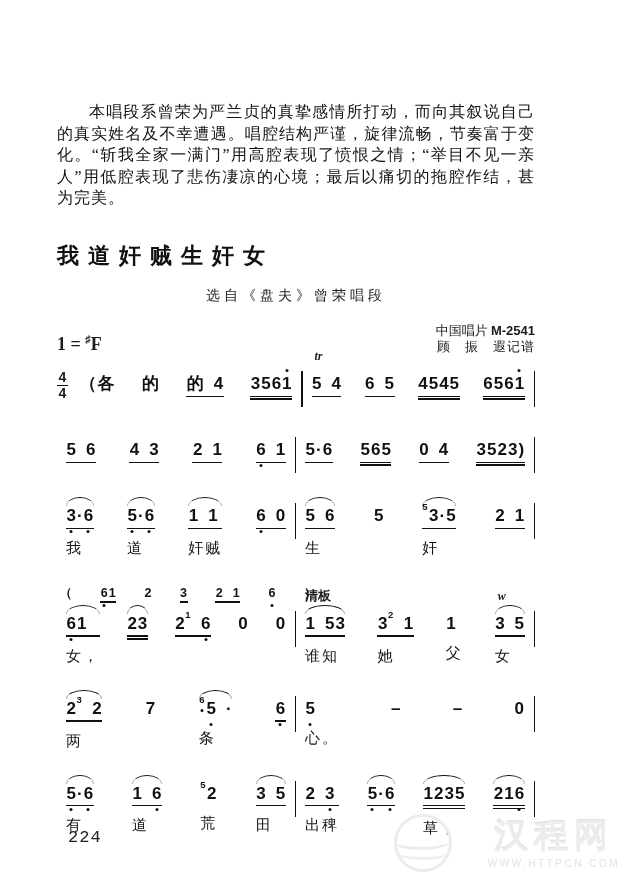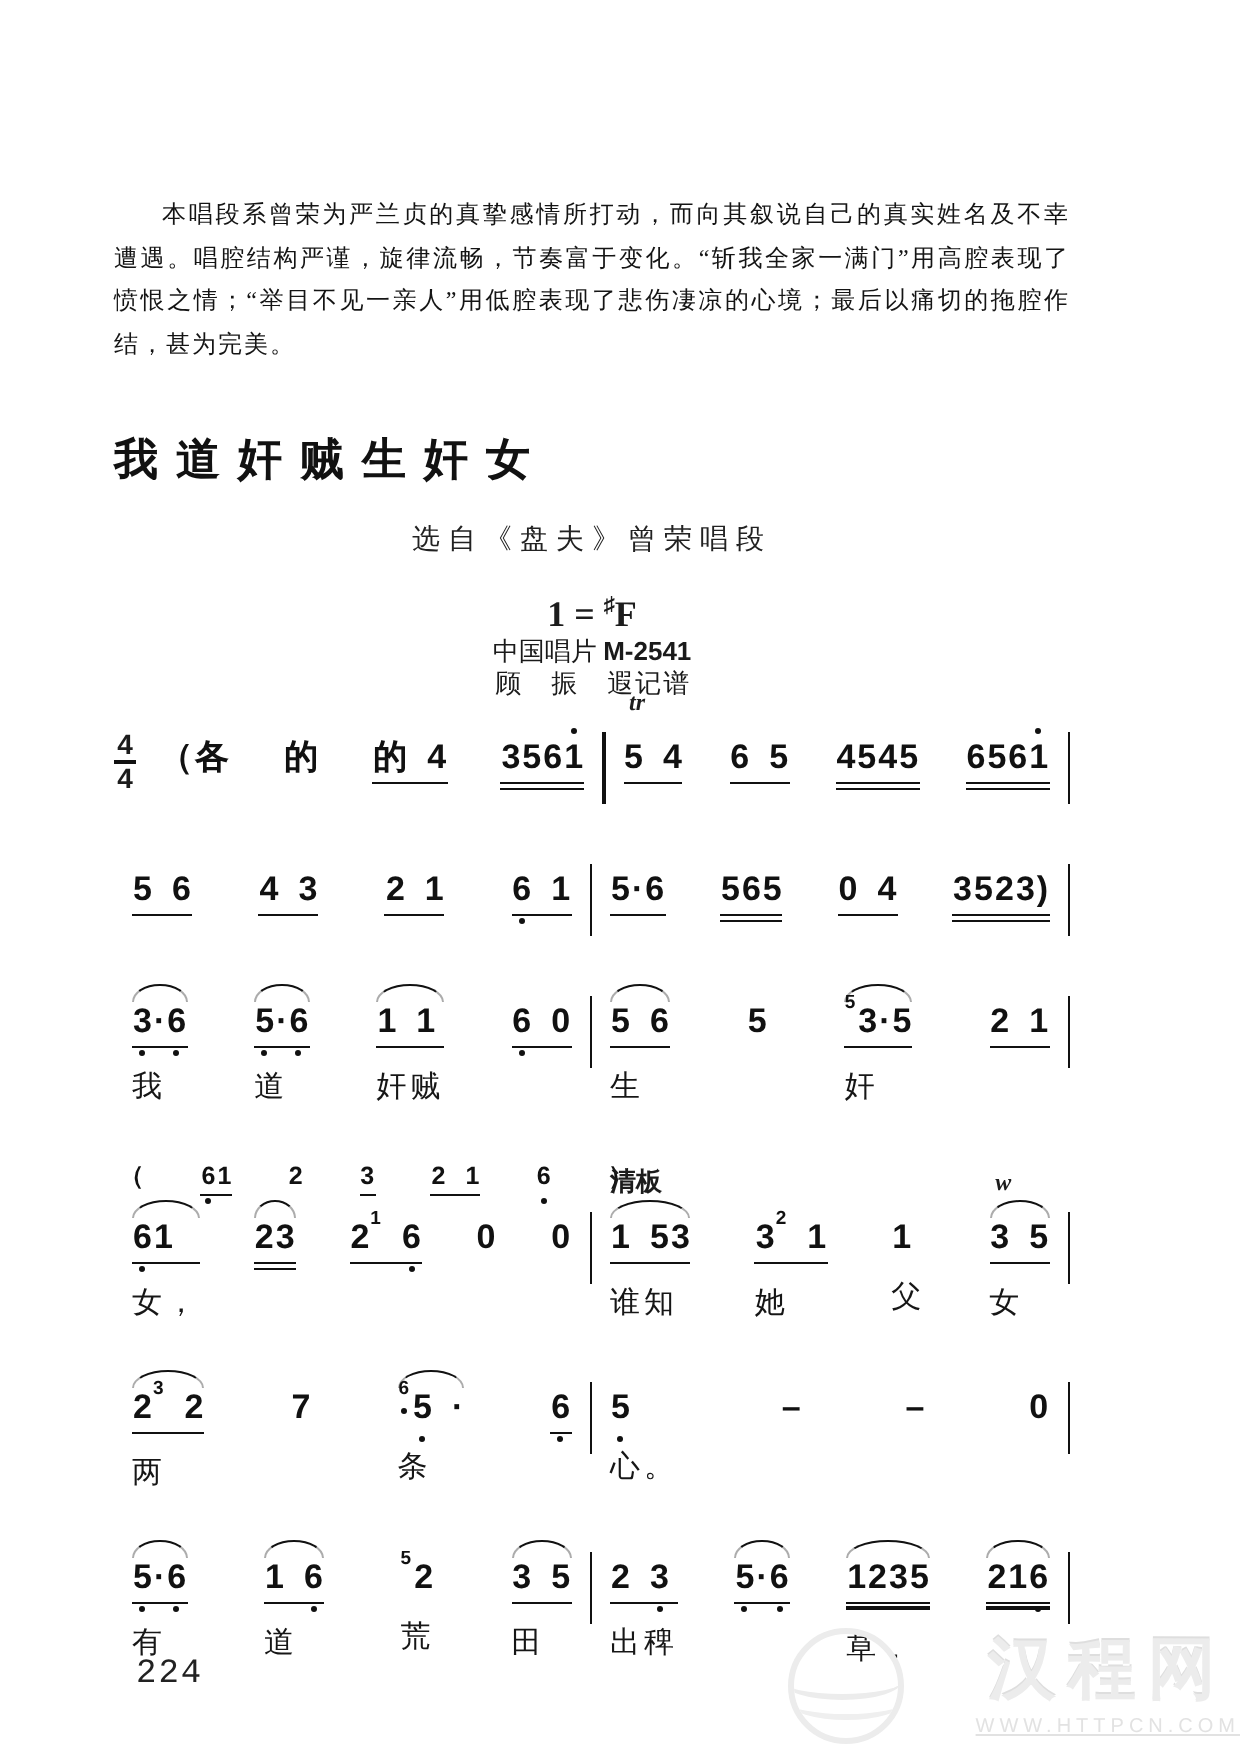--- a/index.html
+++ b/index.html
@@ -5,35 +5,35 @@
   html,body{margin:0;padding:0;}
   body{
     width:630px;height:880px;position:relative;overflow:hidden;
     background:#ffffff;color:#1c1c1c;
     font-family:"Liberation Serif","DejaVu Serif",serif;
   }
   .content{position:absolute;left:57px;top:85px;width:478px;}
 
   
   .intro{
-    font-size:12px;line-height:21.6px;text-align:justify;
+    font-size:16px;line-height:21.6px;text-align:justify;
     text-indent:2em;letter-spacing:1px;color:#141414;
   }
 
   
   .title{
     text-align:left;margin-top:32px;font-size:22px;font-weight:600;
     letter-spacing:9px;color:#111;
   }
   .subtitle{
     text-align:center;margin-top:16px;font-size:14px;letter-spacing:4px;color:#222;
   }
 
   
-  .keyrow{display:flex;justify-content:space-between;align-items:center;margin-top:18px;flex-direction:column;}
+  .keyrow{display:flex;justify-content:space-between;align-items:flex-end;margin-top:18px;}
   .keysig{font-size:18px;font-weight:bold;font-family:"Liberation Serif",serif;}
   .keysig sup{font-size:11px;}
   .credits{text-align:right;font-size:13px;line-height:16px;color:#1a1a1a;}
   .credits b{font-family:"Liberation Sans",sans-serif;}
   .transcriber{letter-spacing:1px;}
 
   
   .temporow{margin-top:10px;font-size:13.5px;color:#1a1a1a;height:18px;}
 
   
@@ -81,21 +81,21 @@
   .wm-logo{width:52px;height:52px;border:3px solid #ececec;border-radius:50%;
     position:relative;margin-right:8px;flex:none;overflow:hidden;}
   .wm-logo:before{content:"";position:absolute;left:-6px;top:14px;width:60px;height:16px;
     border-bottom:3px solid #ececec;border-radius:50%;}
   .wm-logo:after{content:"";position:absolute;left:-2px;top:26px;width:56px;height:14px;
     border-bottom:3px solid #efefef;border-radius:50%;}
   .wm-text{display:flex;flex-direction:column;align-items:center;}
   .wm-name{font-size:34px;font-weight:bold;letter-spacing:6px;color:#ececec;
     text-shadow:0 1px 0 #ffffff,0 -1px 0 #dedede;line-height:36px;}
   .wm-url{font-size:10px;letter-spacing:2.5px;color:#e2e2e2;margin-top:4px;
-    font-family:"Liberation Sans",sans-serif;text-decoration:underline;}
+    font-family:"Liberation Sans",sans-serif;}
 </style>
 </head>
 <body>
 
 <div class="content">
 
   <p class="intro">本唱段系曾荣为严兰贞的真挚感情所打动，而向其叙说自己的真实姓名及不幸遭遇。唱腔结构严谨，旋律流畅，节奏富于变化。“斩我全家一满门”用高腔表现了愤恨之情；“举目不见一亲人”用低腔表现了悲伤凄凉的心境；最后以痛切的拖腔作结，甚为完美。</p>
 
   <h1 class="title">我道奸贼生奸女</h1>
 

